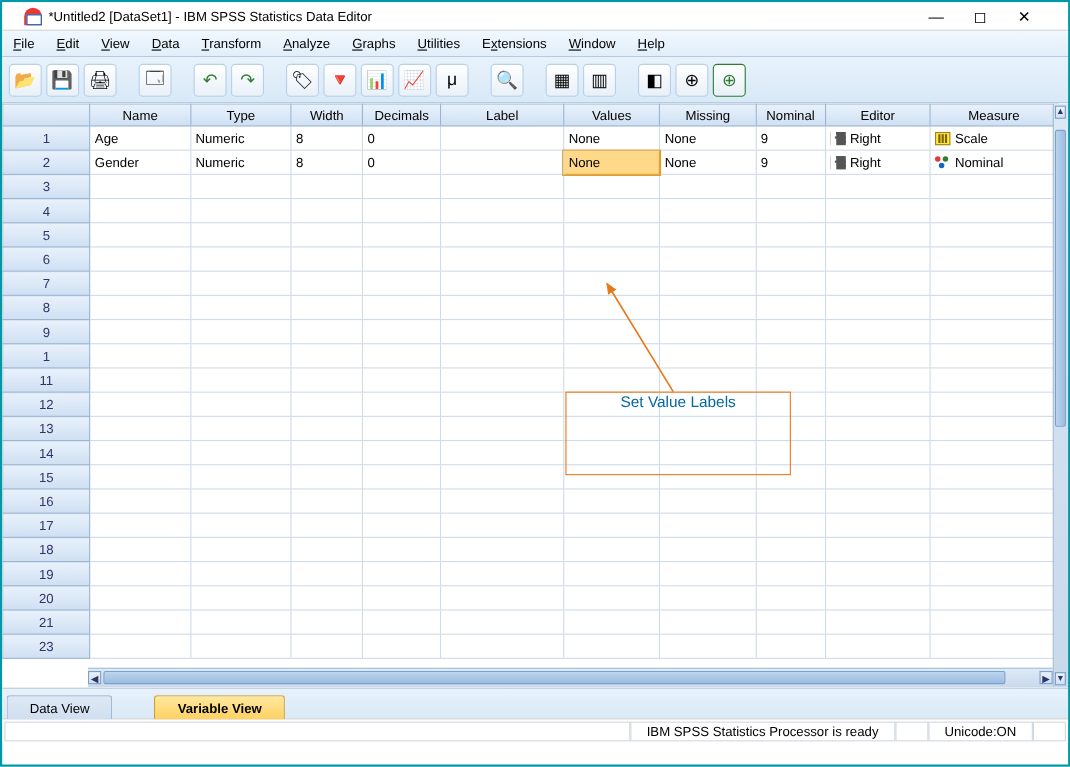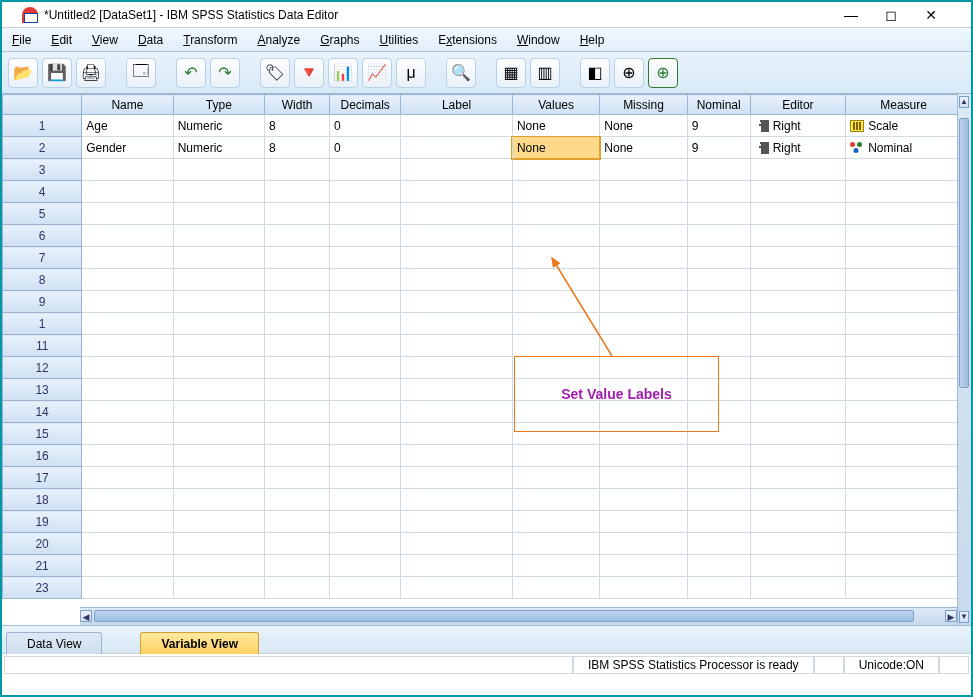--- a/index.html
+++ b/index.html
@@ -240,25 +240,25 @@
     padding: 0 14px;
     display: flex;
     align-items: center;
   }
   .annotation-box {
     position: absolute;
     left: 512px; top: 262px;
     width: 205px; height: 76px;
     border: 1.5px solid #e8791a;
     display: flex;
-    align-items: center;
+    align-items: flex-start;
     justify-content: center;
-    font-weight: bold;
+    font-weight: normal;
     font-size: 14px;
-    color: #a21caf;
+    color: #0369a1;
     background: transparent;
   }
   svg.annotation-arrow {
     position: absolute;
     left: 540px; top: 158px;
     pointer-events: none;
   }
 </style>
 </head>
 <body>

